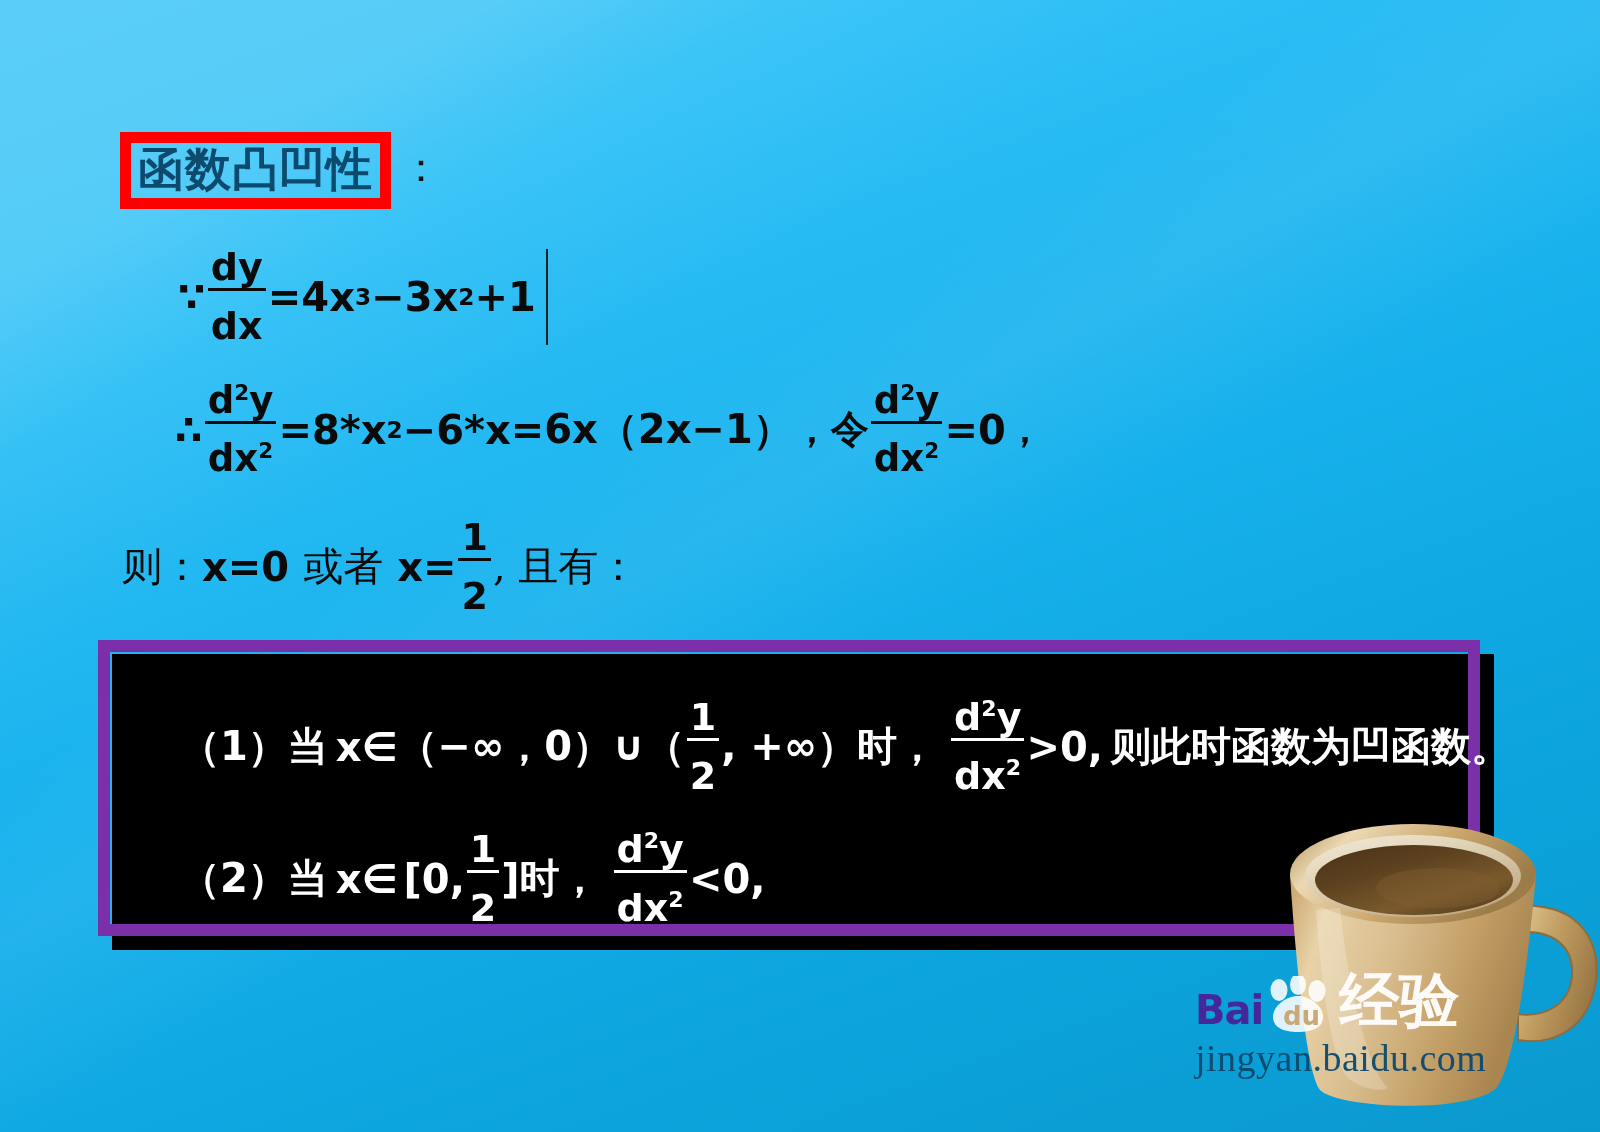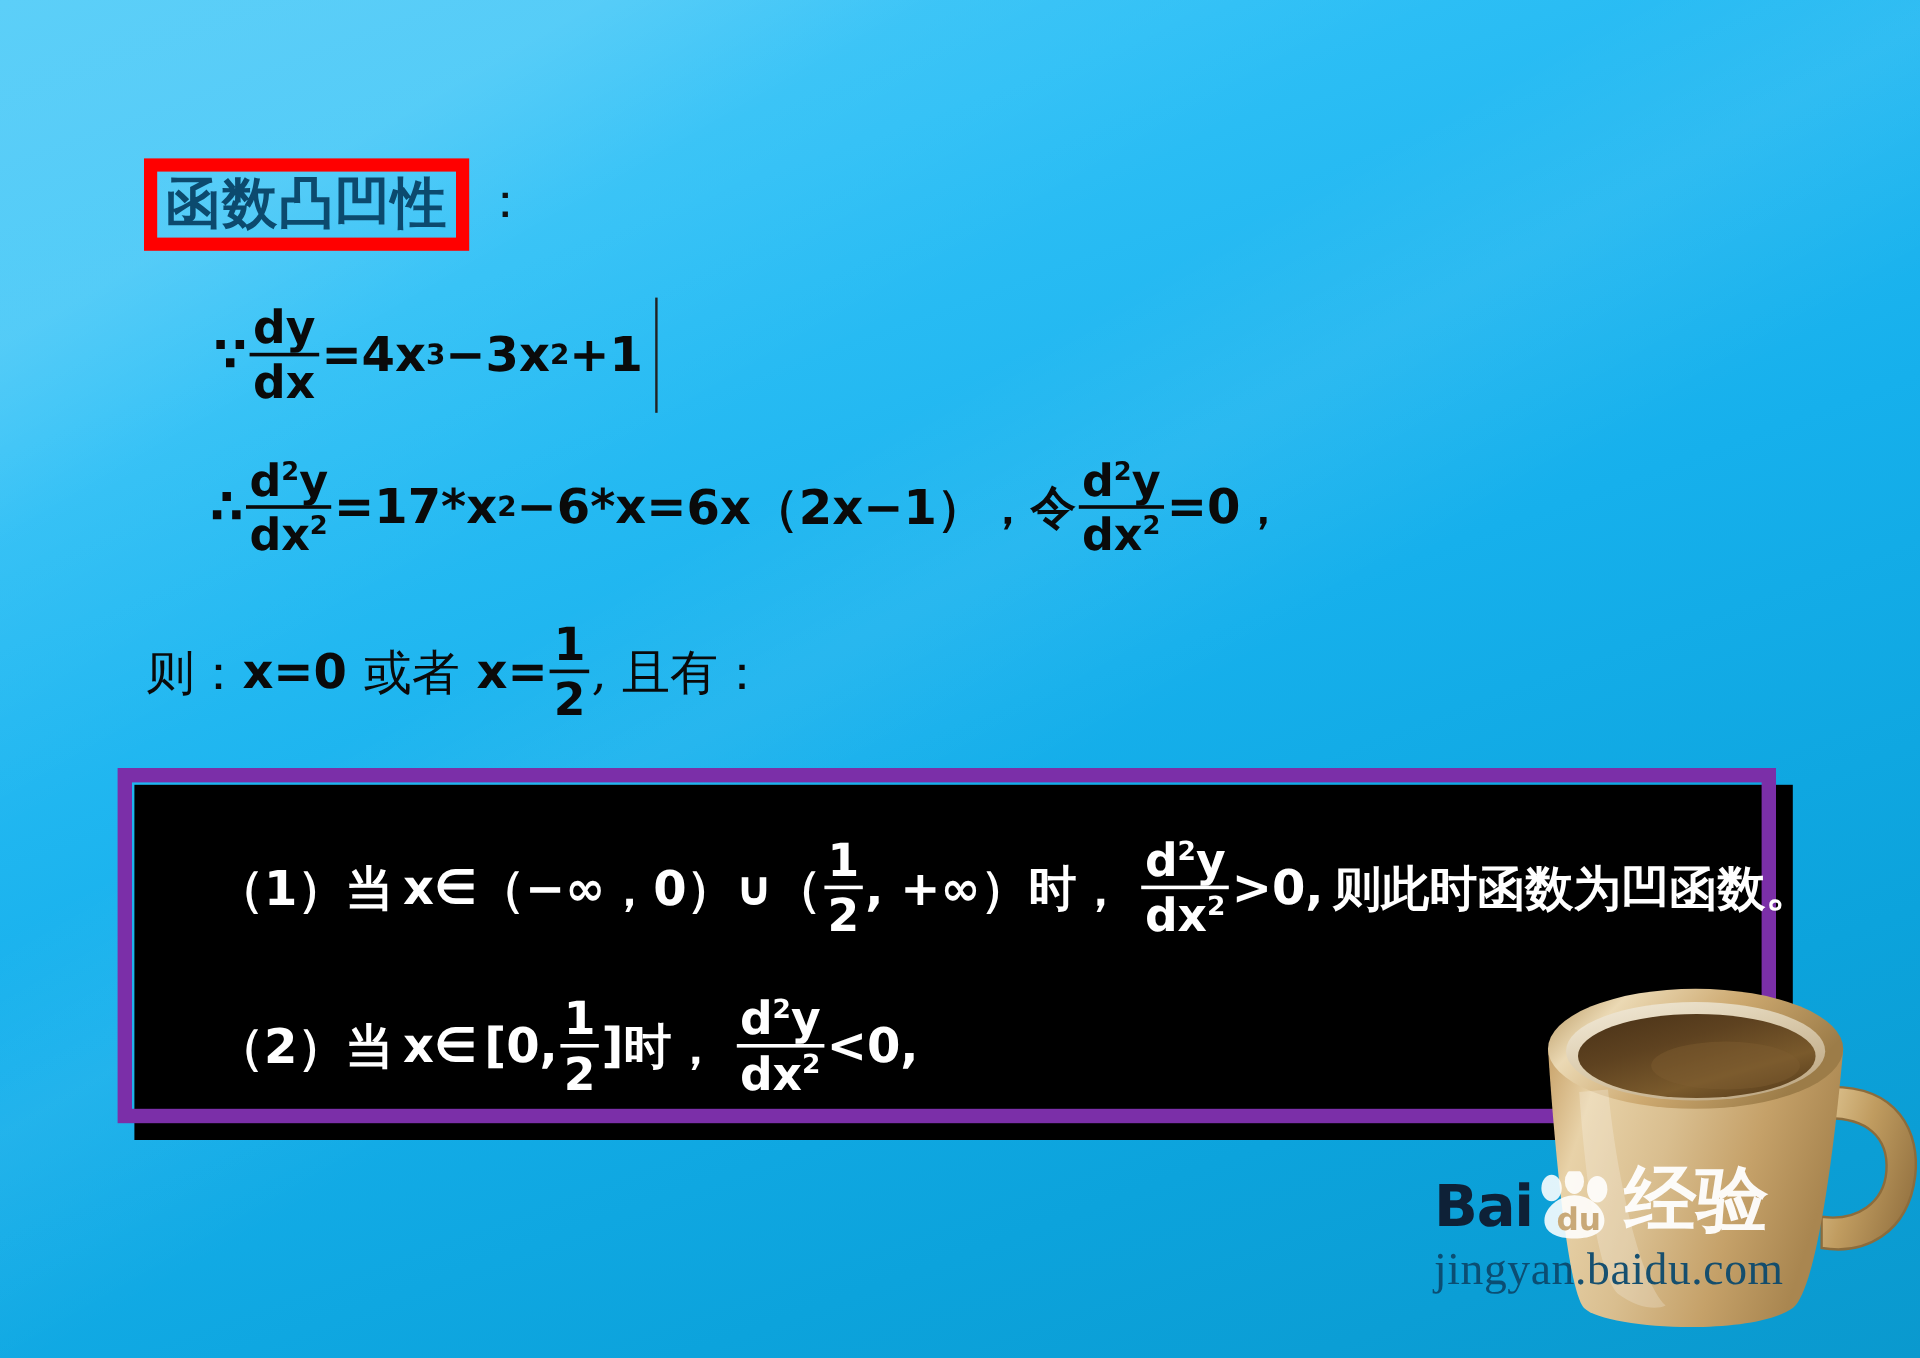--- a/index.html
+++ b/index.html
@@ -85,21 +85,21 @@
   .frac {
     display: inline-flex;
     flex-direction: column;
     align-items: flex-start;
     justify-content: center;
     vertical-align: middle;
     line-height: 1.02;
     margin: 0 2px;
   }
   .frac .num { padding: 0 3px 1px 3px; }
-  .frac .den { padding: 3px 3px 0 3px; }
+  .frac .den { padding: 16px 3px 0 3px; }
   .frac .bar {
     width: 100%;
     min-width: 100%;
     height: 3px;
     background: currentColor;
   }
   sup, .sup {
     font-size: 0.58em;
     vertical-align: super;
     line-height: 0;
@@ -192,23 +192,23 @@
     width: 400px;
     pointer-events: none;
   }
   #wm-main {
     display: flex;
     align-items: flex-end;
     height: 62px;
   }
   #wm-baidu {
     font-family: "DejaVu Sans", "Liberation Sans", sans-serif;
-    font-size: 48px;
+    font-size: 40px;
     font-weight: 700;
-    color: #0f172a;
+    color: #4c1d95;
     letter-spacing: -1px;
     line-height: 1;
     opacity: 0.92;
   }
   #wm-paw { margin: 0 2px -4px 2px; }
   #wm-jingyan {
     font-family: "DejaVu Sans", sans-serif;
     font-size: 60px;
     font-weight: 700;
     color: #FFFFFF;
@@ -255,21 +255,21 @@
 </div>
 
 <div id="formula-2" class="layer mathline">
   <span>∴</span>
   <span class="frac">
     <span class="num"><span>d</span><sup>2</sup><span>y</span></span>
     <span class="bar"></span>
     <span class="den"><span>dx</span><sup>2</sup></span>
   </span>
   <span>=</span>
-  <span>17*x</span>
+  <span>8*x</span>
   <sup>2</sup>
   <span>−6*x</span>
   <span>=</span>
   <span>6x（2x−1）</span>
   <span class="cjk-inline">，</span>
   <span class="cjk-inline">令</span>
   <span class="frac">
     <span class="num"><span>d</span><sup>2</sup><span>y</span></span>
     <span class="bar"></span>
     <span class="den"><span>dx</span><sup>2</sup></span>

